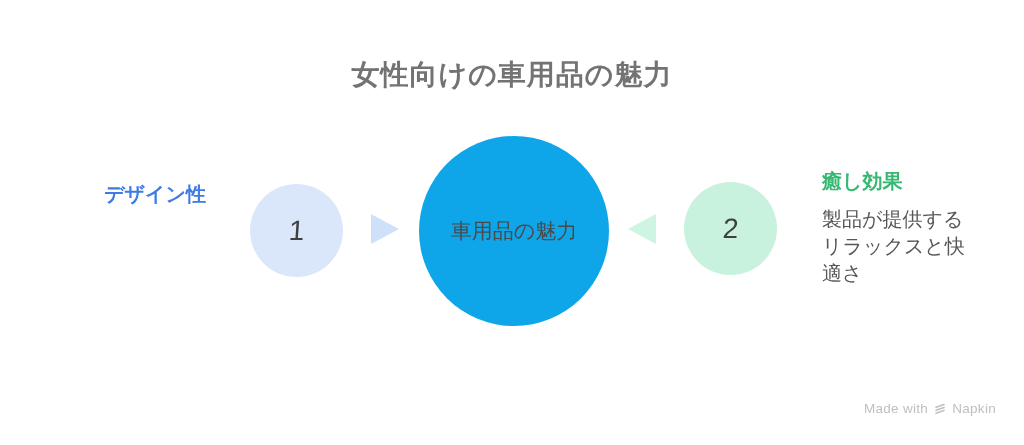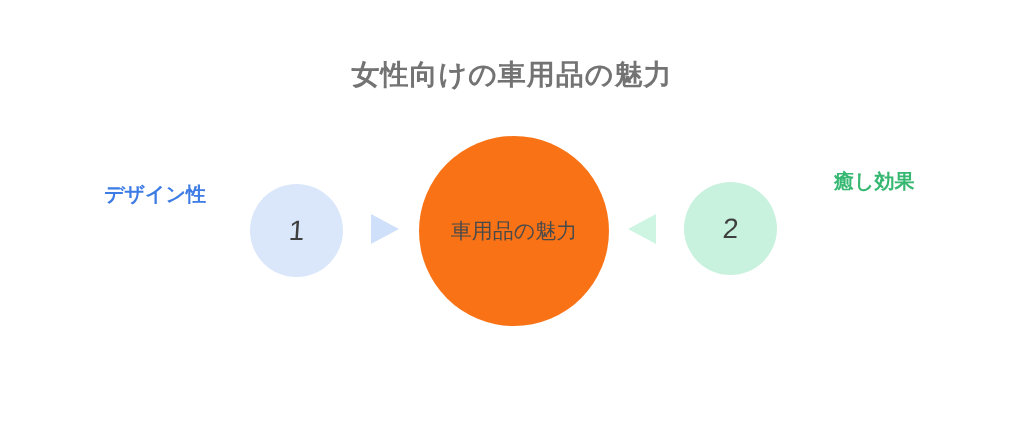--- a/index.html
+++ b/index.html
@@ -15,21 +15,21 @@
   .title {
     position: absolute; top: 56px; left: 0; width: 1024px;
     text-align: center;
     font-size: 28px; font-weight: 700; letter-spacing: 1px;
     color: #737373;
   }
 
   
   .factor { position: absolute; }
   .factor-left { left: 28px; top: 182px; width: 178px; text-align: right; }
-  .factor-right { left: 822px; top: 169px; width: 178px; text-align: left; margin-left: 12px; }
+  .factor-right { left: 822px; top: 169px; width: 178px; text-align: left; }
   .factor-heading { font-size: 20px; font-weight: 700; line-height: 24px; margin-bottom: 13px; }
   .factor-heading.blue { color: #3D7BE5; }
   .factor-heading.green { color: #36B872; }
   .factor-desc {
     font-size: 20px; line-height: 27px; color: #575757;
     white-space: pre-line;
   }
 
   
   .num-circle {
@@ -49,21 +49,21 @@
   }
   .arrow-left {
     left: 628px; top: 214px; background: #CDF5E2;
     clip-path: polygon(100% 0, 0 50%, 100% 100%);
   }
 
   
   .center-circle {
     position: absolute; left: 419px; top: 136px;
     width: 190px; height: 190px; border-radius: 50%;
-    background: #f97316;
+    background: #0ea5e9;
     display: flex; align-items: center; justify-content: center;
     font-size: 21px; color: #4A4A4A;
   }
 
   
   .footer {
     position: absolute; top: 401px; right: 28px;
     display: flex; align-items: center; gap: 5px;
     font-size: 13.5px; color: #BFBFBF; letter-spacing: 0.3px;
     cursor: pointer;
@@ -92,16 +92,30 @@
   </div>
 
   <div class="arrow arrow-left"></div>
 
   <div class="num-circle circle-2">
     <span class="num">2</span>
   </div>
 
   <div class="factor factor-right">
     <div class="factor-heading green">癒し効果</div>
+    <div class="factor-desc">製品が提供する
+リラックスと快
+適さ</div>
   </div>
 
+  <div class="footer">
+    <span>Made with</span>
+    <span>
+      <svg width="14" height="14" viewBox="0 0 14 14" fill="none">
+        <path d="M3 5.2 L11 2.4" stroke="#BFBFBF" stroke-width="1.6" stroke-linecap="round"></path>
+        <path d="M3 8.2 L11 5.4" stroke="#BFBFBF" stroke-width="1.6" stroke-linecap="round"></path>
+        <path d="M3 11.2 L11 8.4" stroke="#BFBFBF" stroke-width="1.6" stroke-linecap="round"></path>
+      </svg>
+    </span>
+    <span>Napkin</span>
+  </div>
 
 </div>
 
 </body></html>

